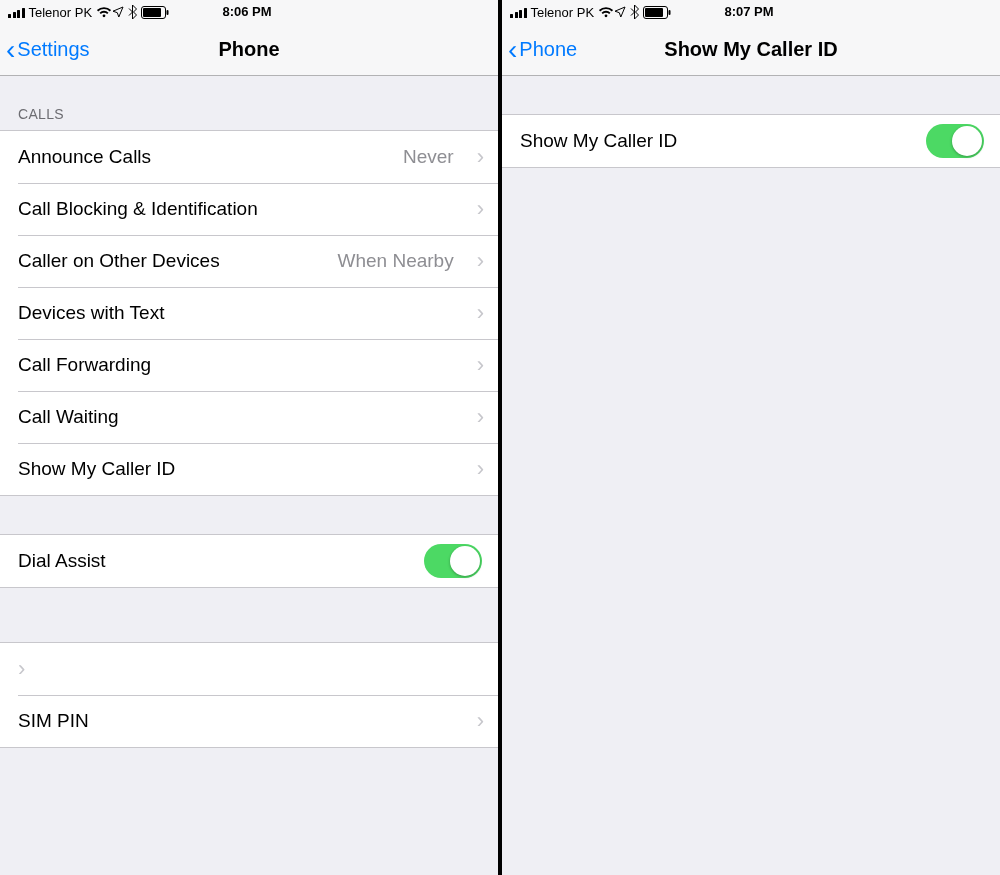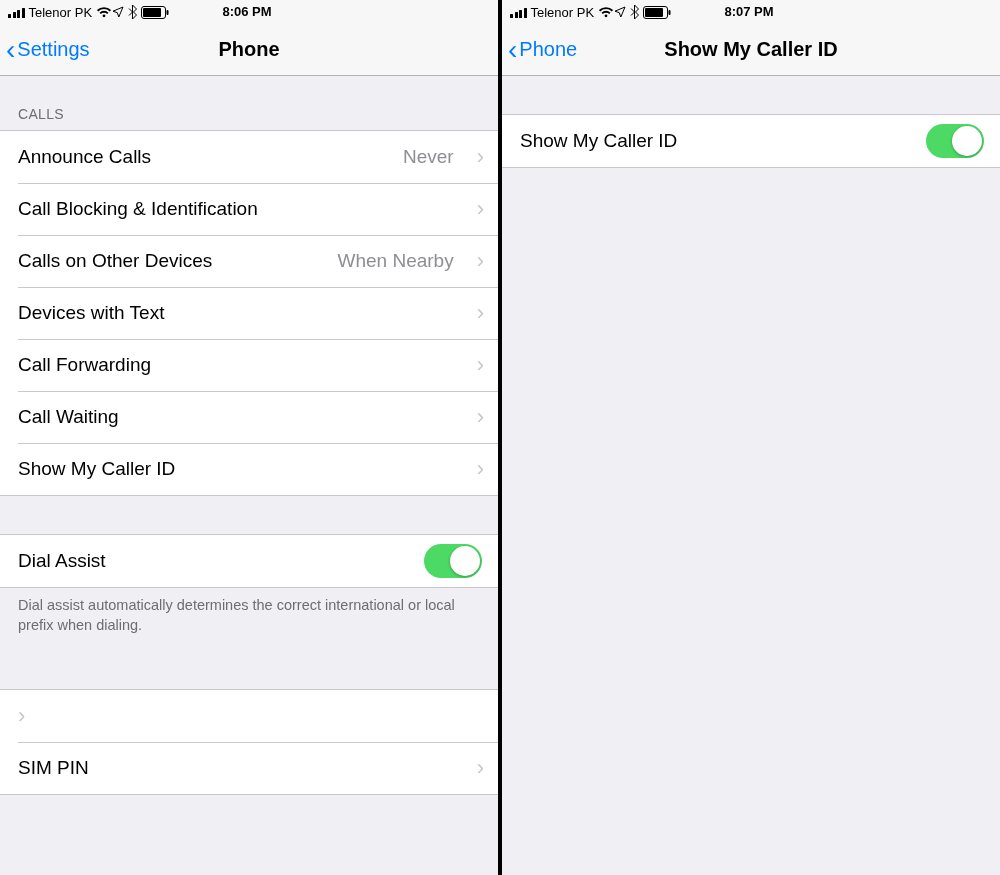--- a/index.html
+++ b/index.html
@@ -91,21 +91,21 @@
       <div class="row">
         <span class="row-label">Announce Calls</span>
         <span class="row-value">Never</span>
         <span class="chevron">›</span>
       </div>
       <div class="row">
         <span class="row-label">Call Blocking &amp; Identification</span>
         <span class="chevron">›</span>
       </div>
       <div class="row">
-        <span class="row-label">Calls on Other Devices</span>
+        <span class="row-label">Caller on Other Devices</span>
         <span class="row-value">When Nearby</span>
         <span class="chevron">›</span>
       </div>
       <div class="row">
         <span class="row-label">Devices with Text</span>
         <span class="chevron">›</span>
       </div>
       <div class="row">
         <span class="row-label">Call Forwarding</span>
         <span class="chevron">›</span>
@@ -122,21 +122,20 @@
 
     <div class="spacer"></div>
     <div class="group">
       <div class="row">
         <span class="row-label">Dial Assist</span>
         <span class="toggle toggle-on">
             <span class="knob"></span>
           </span>
       </div>
     </div>
-    <div class="footer-text">Dial assist automatically determines the correct international or local prefix when dialing.</div>
 
     <div style="height:54px"></div>
     <div class="group">
       <div class="row">
         <span class="chevron">›</span>
       </div>
       <div class="row">
         <span class="row-label">SIM PIN</span>
         <span class="chevron">›</span>
       </div>

